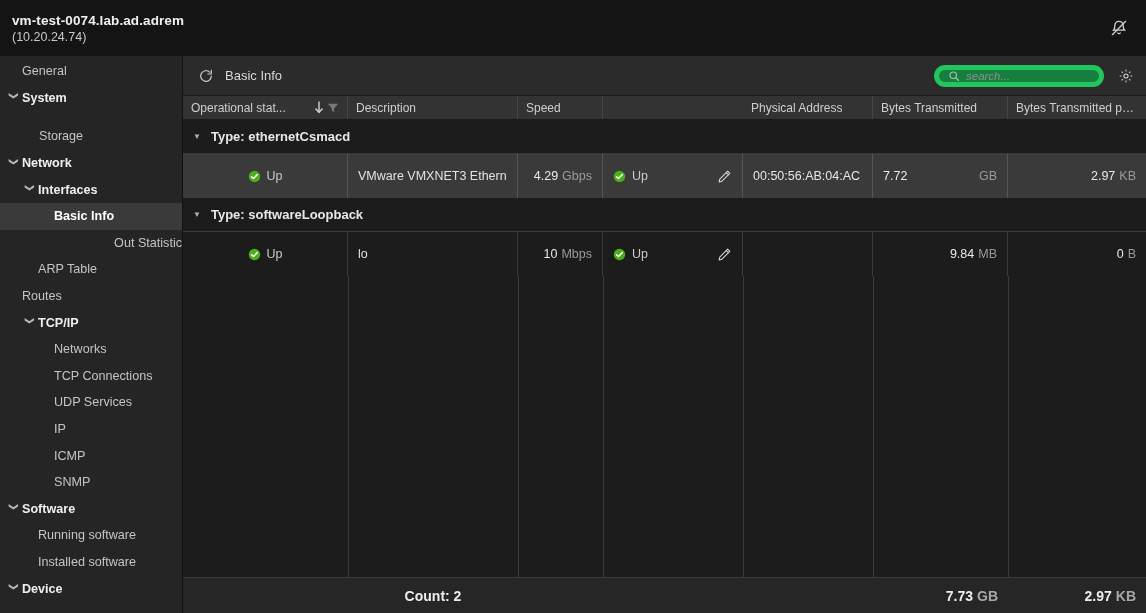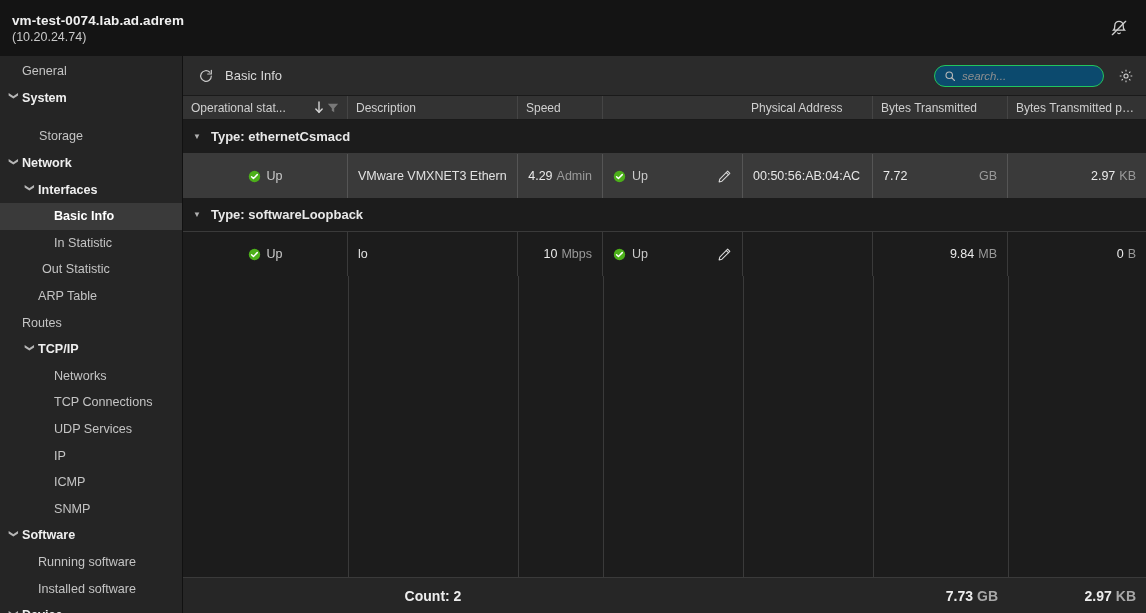--- a/index.html
+++ b/index.html
@@ -61,22 +61,22 @@
     background: #2b2b2b;
     display: flex; align-items: center;
     padding: 0 10px 0 14px;
     border-bottom: 1px solid #1a1a1a;
   }
   .refresh-icon { width: 18px; height: 18px; display: flex; align-items: center; justify-content: center; margin-right: 10px; }
   .panel-title { color: #d9d9d9; font-size: 13px; }
   .toolbar-spacer { flex: 1 1 auto; }
   .searchbox {
     width: 170px; height: 22px;
-    background: #0c4a6e;
-    border: 1px solid #22c55e;
+    background: #15803d;
+    border: 5px solid #22c55e;
     border-radius: 11px;
     display: flex; align-items: center;
     padding: 0 8px;
   }
   .search-icon { width: 13px; height: 13px; flex: 0 0 13px; margin-right: 6px; display: flex; align-items: center; justify-content: center; }
   .search-input {
     flex: 1 1 auto; background: transparent; border: 0; outline: none;
     color: #d0d0d0; font-size: 11.5px; font-style: italic;
     font-family: "Liberation Sans", sans-serif;
   }
@@ -201,25 +201,21 @@
           <span class="nav-label">Network</span>
         </div>
         <div class="nav-item group" style="padding-left: 24px;">
           <span class="chev" style="transform: rotate(90deg); display: inline-block;">❯</span>
           <span class="nav-label">Interfaces</span>
         </div>
         <div class="nav-item selected" style="padding-left: 40px;">
           <span class="chev" style="display: inline-block;"></span>
           <span class="nav-label">Basic Info</span>
         </div>
-        <div class="nav-item" style="padding-left: 40px;">
-          <span class="chev" style="display: inline-block;"></span>
-          <span class="nav-label">In Statistic</span>
-        </div>
-        <div class="nav-item" style="padding-left: 28px;">
+        <div class="nav-item" style="padding-left: 28px; justify-content: flex-end;">
           <span class="chev" style="display: inline-block;"></span>
           <span class="nav-label">Out Statistic</span>
         </div>
         <div class="nav-item" style="padding-left: 24px;">
           <span class="chev" style="display: inline-block;"></span>
           <span class="nav-label">ARP Table</span>
         </div>
         <div class="nav-item" style="padding-left: 8px;">
           <span class="chev" style="display: inline-block;"></span>
           <span class="nav-label">Routes</span>
@@ -361,21 +357,21 @@
                     <path d="M4.4 8.2l2.3 2.3 4.7-4.8" fill="none" stroke="#ffffff" stroke-width="1.8" stroke-linecap="round" stroke-linejoin="round"></path>
                   </svg>
                 </span>
                 <span class="status-text">Up</span>
               </div>
               <div class="td " style="flex: 0 0 170px;">
                 <span class="desc-text">VMware VMXNET3 Ethernet (</span>
               </div>
               <div class="td right" style="flex: 0 0 85px;">
                 <span class="val">4.29</span>
-                <span class="unit">Admin</span>
+                <span class="unit">Gbps</span>
               </div>
               <div class="td " style="flex: 0 0 140px;">
                 <span class="status-dot">
                   <svg width="13" height="13" viewBox="0 0 16 16">
                     <circle cx="8" cy="8" r="7" fill="#4caf1a"></circle>
                     <path d="M4.4 8.2l2.3 2.3 4.7-4.8" fill="none" stroke="#ffffff" stroke-width="1.8" stroke-linecap="round" stroke-linejoin="round"></path>
                   </svg>
                 </span>
                 <span class="status-text" style="margin-left: 6px;">Up</span>
                 <span class="pencil-wrap">

